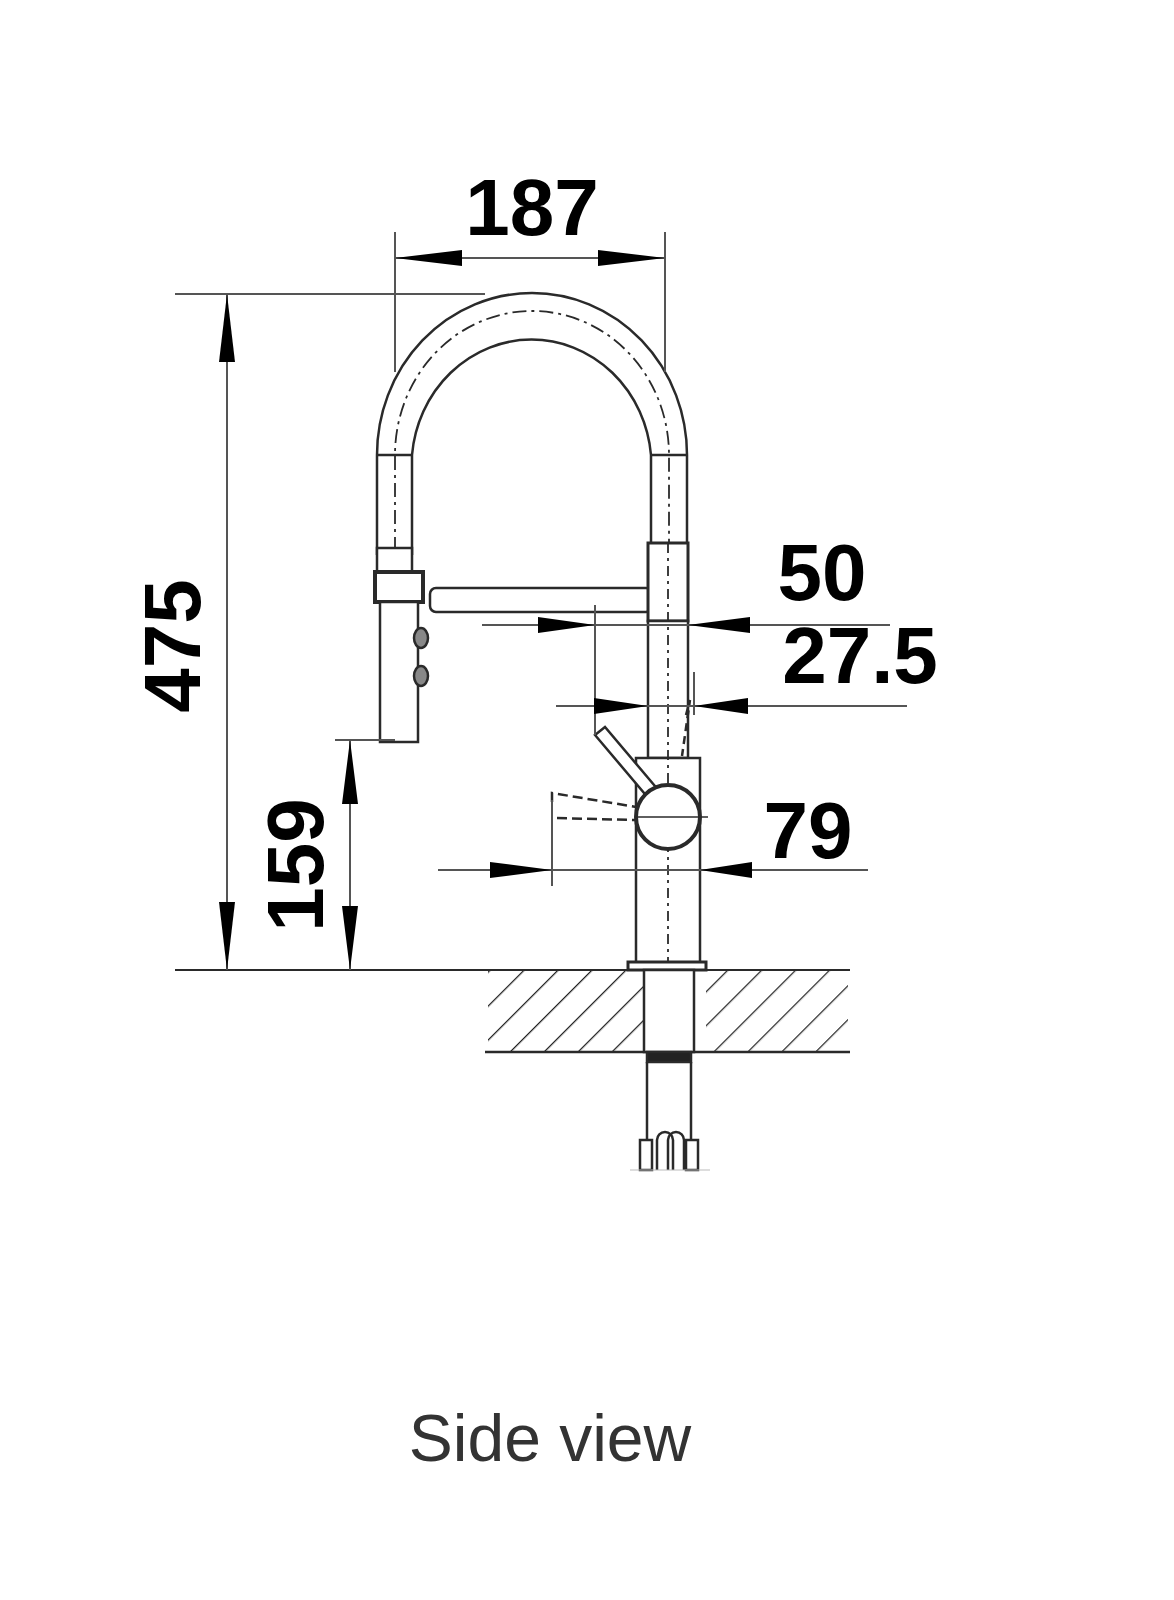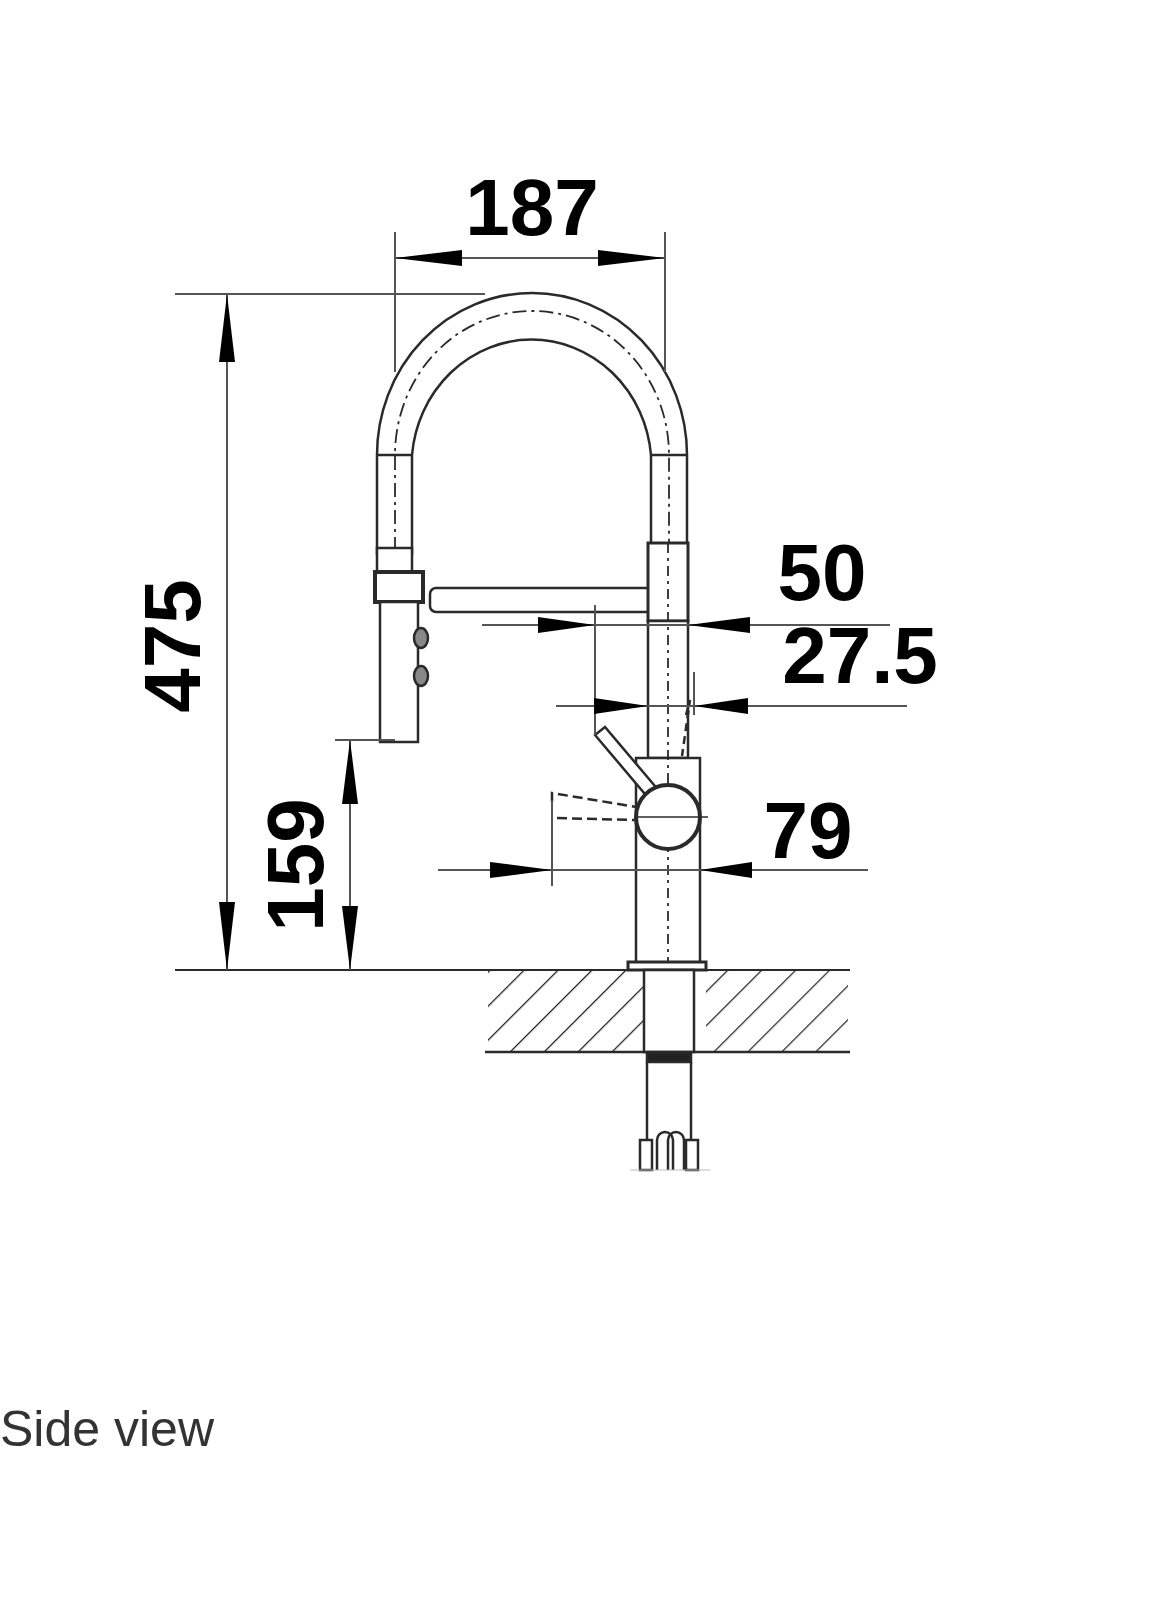--- a/index.html
+++ b/index.html
@@ -1,20 +1,20 @@
 <!DOCTYPE html>
 <html><head>
   <meta charset="utf-8">
   <style>
     html, body { margin: 0; padding: 0; background: #ffffff; }
     body { width: 1174px; height: 1600px; position: relative; overflow: hidden; }
     svg { position: absolute; left: 0; top: 0; }
     .dim-text { font-family: "Liberation Sans", sans-serif; font-weight: bold; fill: #000; }
-    .caption { position: absolute; left: 0; width: 1100px; top: 1400px; 
-               font-family: "Liberation Sans", sans-serif; font-size: 50px; color: #333; }
+    .caption { position: absolute; left: 0; width: 1100px; top: 1400px; text-align: center;
+               font-family: "Liberation Sans", sans-serif; font-size: 66px; color: #333; }
   </style>
 </head>
 <body>
 
 <svg width="1174" height="1600" viewBox="0 0 1174 1600">
   <defs>
     <pattern id="hatch" patternUnits="userSpaceOnUse" width="24" height="24" patternTransform="rotate(45)">
       <line x1="0" y1="0" x2="0" y2="24" stroke="#222" stroke-width="2.5"></line>
     </pattern>
   </defs>

